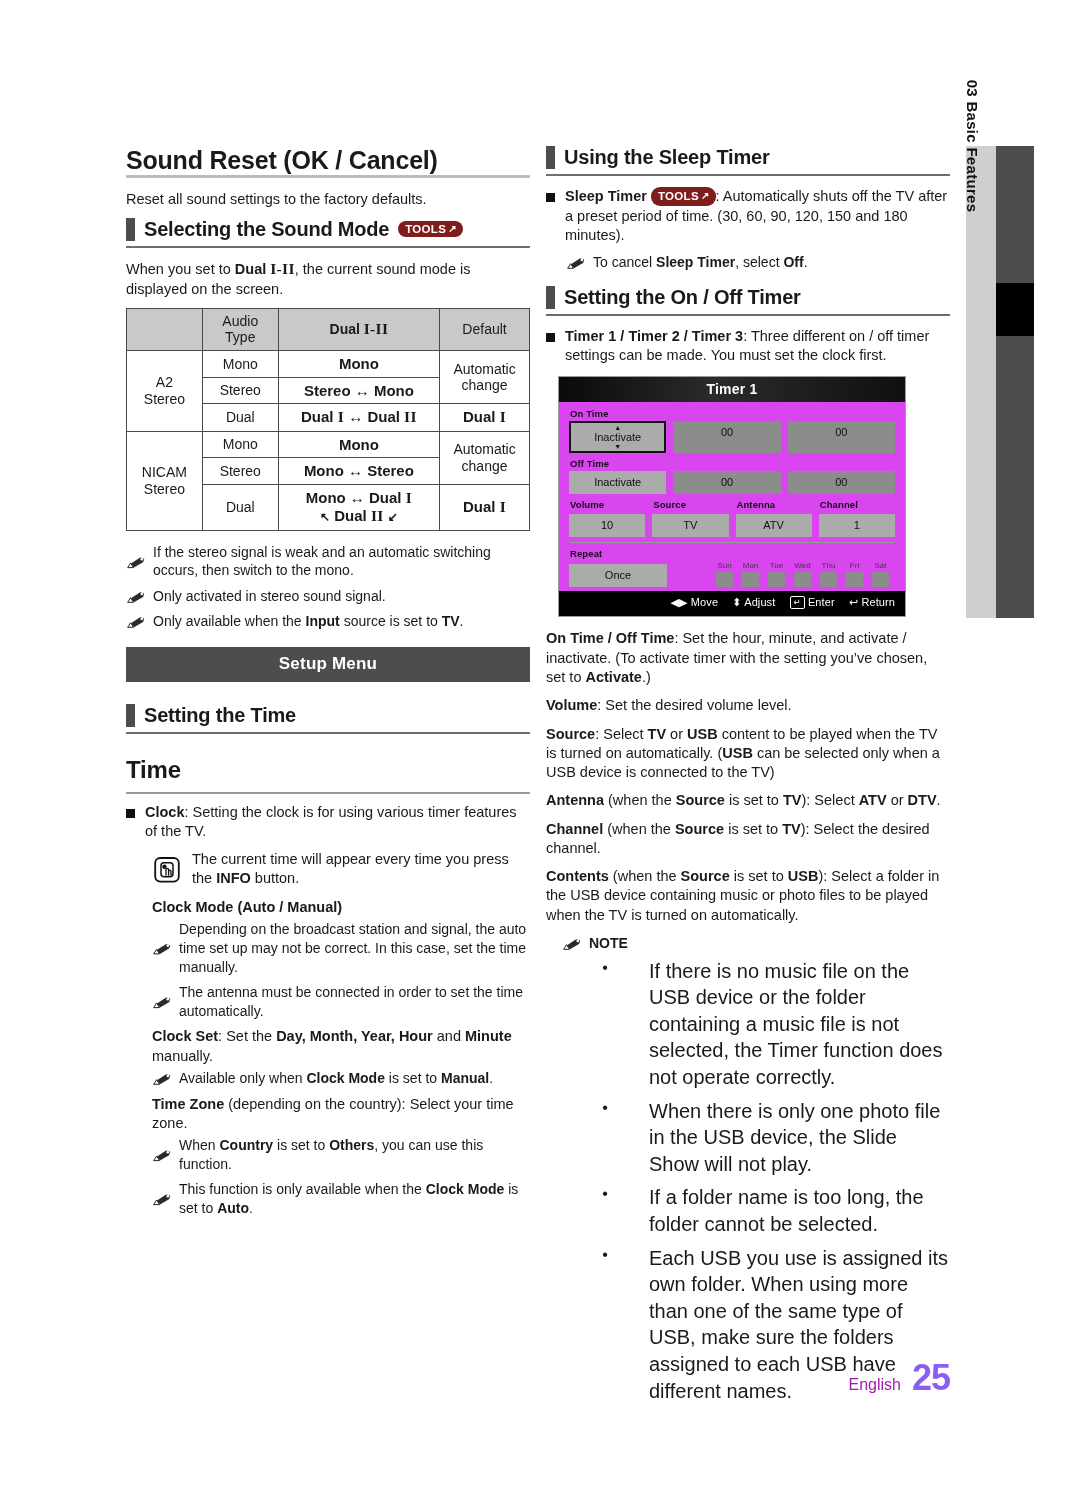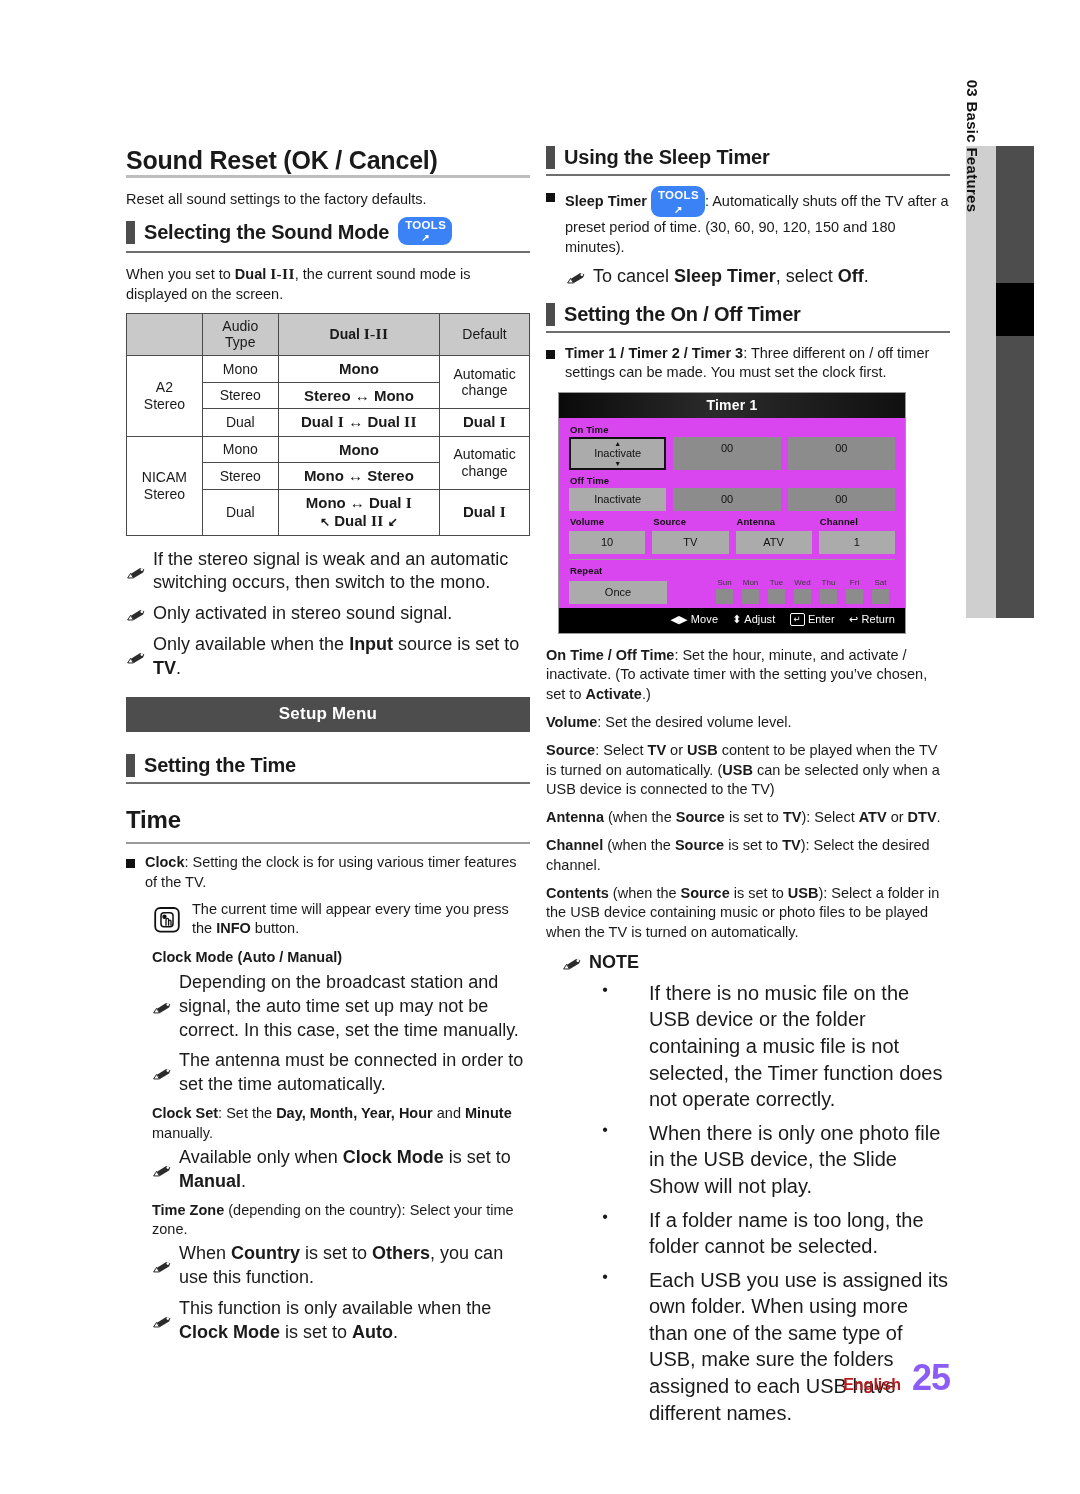--- a/index.html
+++ b/index.html
@@ -40,36 +40,36 @@
 
   
   p.body {
     font-size:14.5px; line-height:1.33; margin:0 0 9px 0;
   }
   .b { font-weight:bold; }
 
   
   .tools {
     display:inline-flex; align-items:center; gap:2px;
-    background:#3b82f6; color:#fff;
+    background:#7f1d1d; color:#fff;
     font-size:11.5px; font-weight:bold; letter-spacing:0.3px;
     padding:2px 6px 2px 7px; border-radius:9px;
-    vertical-align:middle; position:relative; top:-1px;flex-direction:column;
+    vertical-align:middle; position:relative; top:-1px;
   }
   .tools .arr { font-size:10px; line-height:1; }
 
   
   .sq-item { display:flex; gap:10px; margin-bottom:8px; }
   .sq { width:9px; height:9px; background:#111; flex:0 0 auto; margin-top:6px; }
   .sq-text { font-size:14.5px; line-height:1.33; flex:1 1 auto; }
 
   
   .note { display:flex; gap:7px; margin-bottom:7px; }
   .note .pencil { flex:0 0 auto; width:20px; margin-top:2px; }
-  .note .ntext { font-size:18px; line-height:1.33; flex:1 1 auto; }
+  .note .ntext { font-size:14px; line-height:1.33; flex:1 1 auto; }
   .note.indent { margin-left:26px; }
 
   
   .keynote { display:flex; gap:12px; margin:4px 0 10px 28px; }
   .keynote .kicon { flex:0 0 auto; width:26px; margin-top:1px; }
   .keynote .ktext { font-size:14.5px; line-height:1.33; }
 
   
   .rb-item { display:flex; gap:9px; margin-bottom:7px; margin-left:56px; }
   .rb { flex:0 0 auto; width:6px; text-align:center; font-size:16px; line-height:1.25; }
@@ -166,21 +166,21 @@
   }
   .tab-dark .marker {
     position:absolute; left:0; top:137px; width:38px; height:53px; background:#000;
   }
 
   
   .footer {
     position:absolute; right:130px; bottom:95px;
     display:flex; align-items:baseline; gap:11px;
   }
-  .footer .lang { font-size:16px; color:#b91c1c;font-weight:bold; }
+  .footer .lang { font-size:16px; color:#a21caf; }
   .footer .pno { font-size:36px; font-weight:bold; color:#8b5cf6; letter-spacing:-1px; }
 
   .inline-rule { height:2px; background:#9a9a9a; margin:8px 0 9px 0; }
 </style>
 </head>
 <body>
 
 <div class="page">
 
   <div class="col-left">

